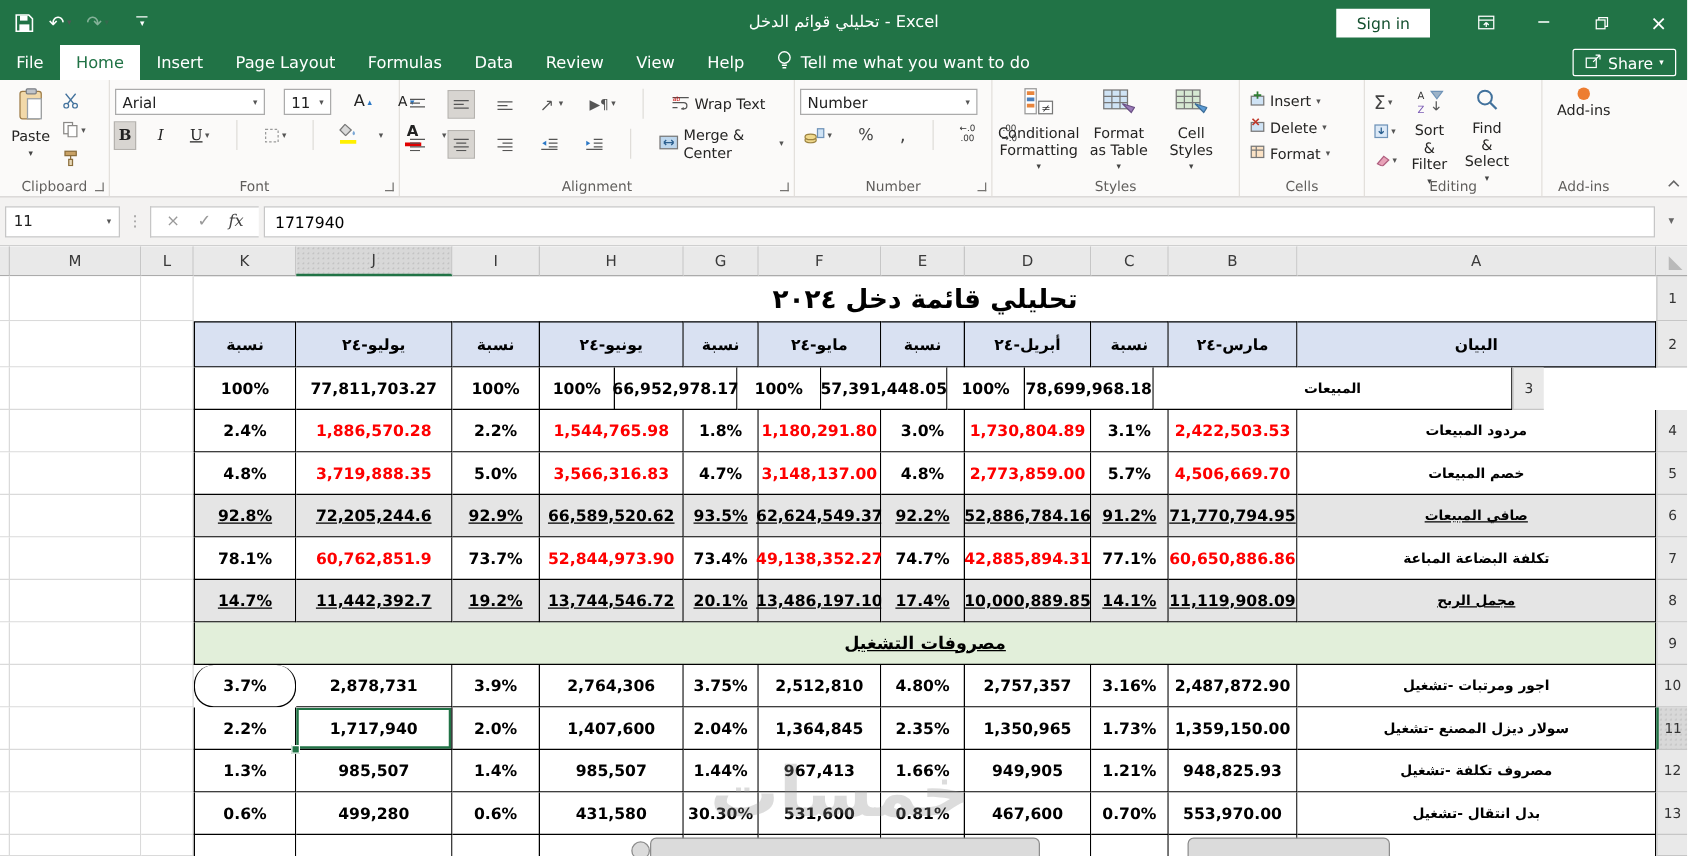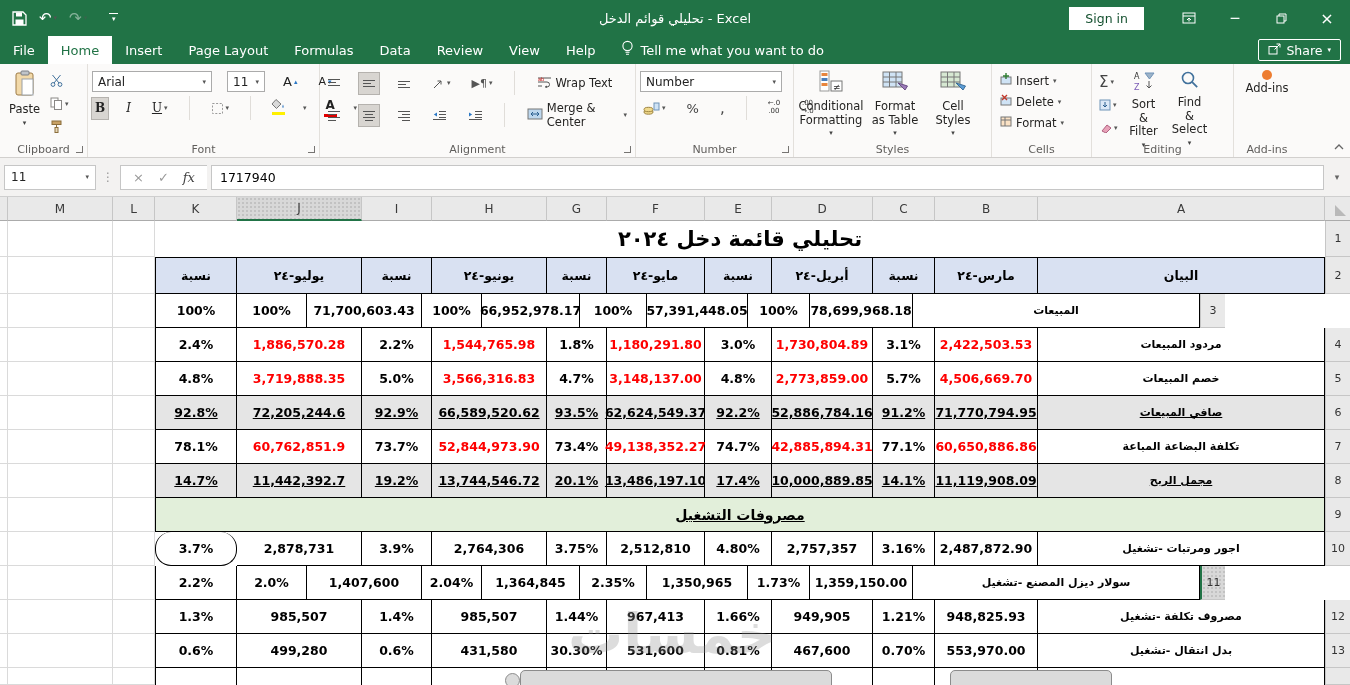--- a/index.html
+++ b/index.html
@@ -575,22 +575,22 @@
         <div class="tc hdr topb" dir="rtl" style="width: 62px;">نسبة</div>
         <div class="tc hdr topb" dir="rtl" style="width: 103px;">مارس-٢٤</div>
         <div class="tc hdr topb" dir="rtl" style="width: 287px;">البيان</div>
         <div class="rh" style="width: 25px;">2</div>
       </div>
       <div class="xrow" style="height: 34px;">
         <div class="gc" style="width: 8px;"></div>
         <div class="gc" style="width: 105px;"></div>
         <div class="gc" style="width: 42px;"></div>
         <div class="tc pct first" dir="ltr" style="width: 82px;">100%</div>
+        <div class="tc val" dir="ltr" style="width: 125px;">77,811,703.27</div>
         <div class="tc pct" dir="ltr" style="width: 70px;">100%</div>
-        <div class="tc val" dir="ltr" style="width: 115px;">71,700,603.43</div>
         <div class="tc pct" dir="ltr" style="width: 60px;">100%</div>
         <div class="tc val" dir="ltr" style="width: 98px;">66,952,978.17</div>
         <div class="tc pct" dir="ltr" style="width: 67px;">100%</div>
         <div class="tc val" dir="ltr" style="width: 101px;">57,391,448.05</div>
         <div class="tc pct" dir="ltr" style="width: 62px;">100%</div>
         <div class="tc val" dir="ltr" style="width: 103px;">78,699,968.18</div>
         <div class="tc albl" dir="rtl" style="width: 287px;">المبيعات</div>
         <div class="rh" style="width: 25px;">3</div>
       </div>
       <div class="xrow" style="height: 34px;">
@@ -700,20 +700,21 @@
         <div class="tc pct" dir="ltr" style="width: 62px;">3.16%</div>
         <div class="tc val" dir="ltr" style="width: 103px;">2,487,872.90</div>
         <div class="tc albl" dir="rtl" style="width: 287px;">اجور ومرتبات -تشغيل</div>
         <div class="rh" style="width: 25px;">10</div>
       </div>
       <div class="xrow" style="height: 34px;">
         <div class="gc" style="width: 8px;"></div>
         <div class="gc" style="width: 105px;"></div>
         <div class="gc" style="width: 42px;"></div>
         <div class="tc pct first" dir="ltr" style="width: 82px;">2.2%</div>
+        <div class="tc val selcell" dir="ltr" style="width: 125px;">1,717,940<span class="handle"></span></div>
         <div class="tc pct" dir="ltr" style="width: 70px;">2.0%</div>
         <div class="tc val" dir="ltr" style="width: 115px;">1,407,600</div>
         <div class="tc pct" dir="ltr" style="width: 60px;">2.04%</div>
         <div class="tc val" dir="ltr" style="width: 98px;">1,364,845</div>
         <div class="tc pct" dir="ltr" style="width: 67px;">2.35%</div>
         <div class="tc val" dir="ltr" style="width: 101px; text-align: right;">1,350,965</div>
         <div class="tc pct" dir="ltr" style="width: 62px;">1.73%</div>
         <div class="tc val" dir="ltr" style="width: 103px;">1,359,150.00</div>
         <div class="tc albl" dir="rtl" style="width: 287px;">سولار ديزل المصنع -تشغيل</div>
         <div class="rh sel" style="width: 25px;">11</div>

